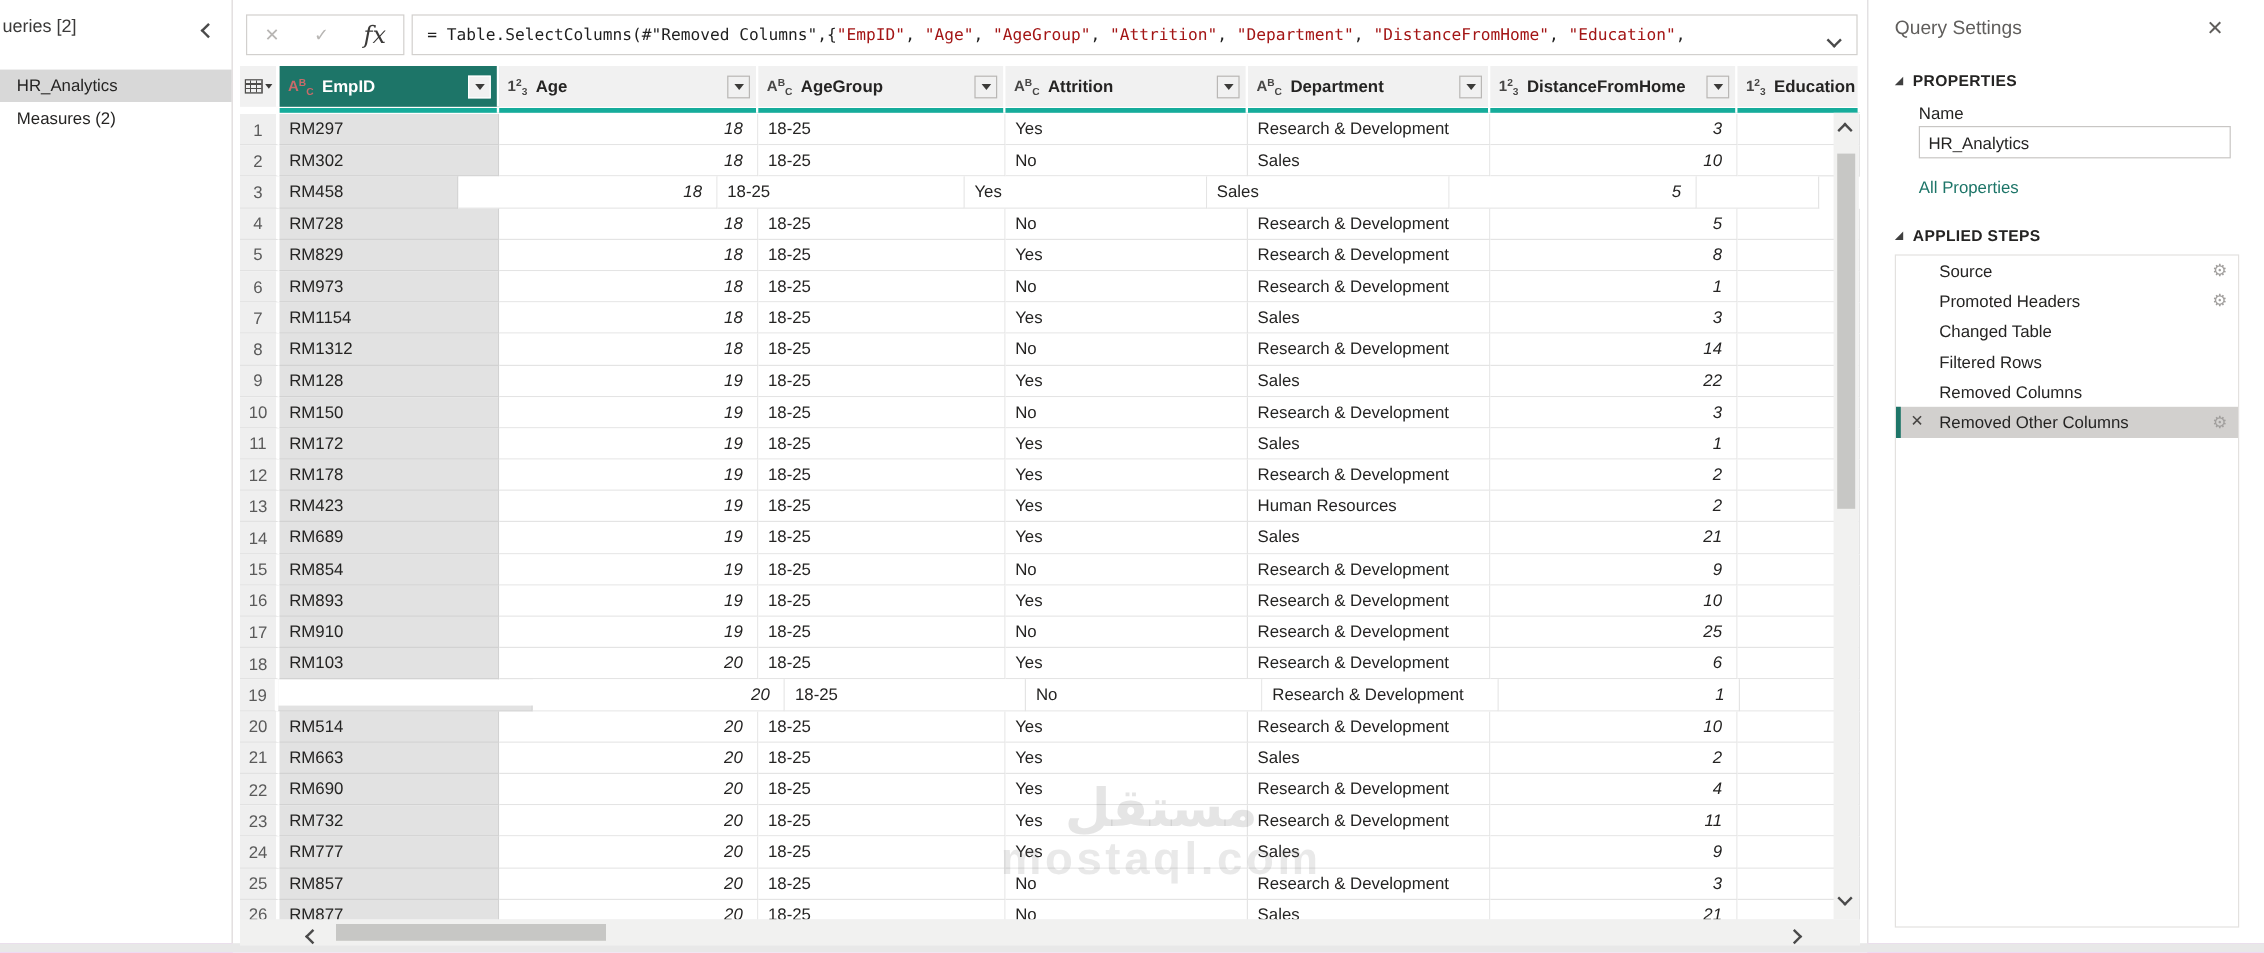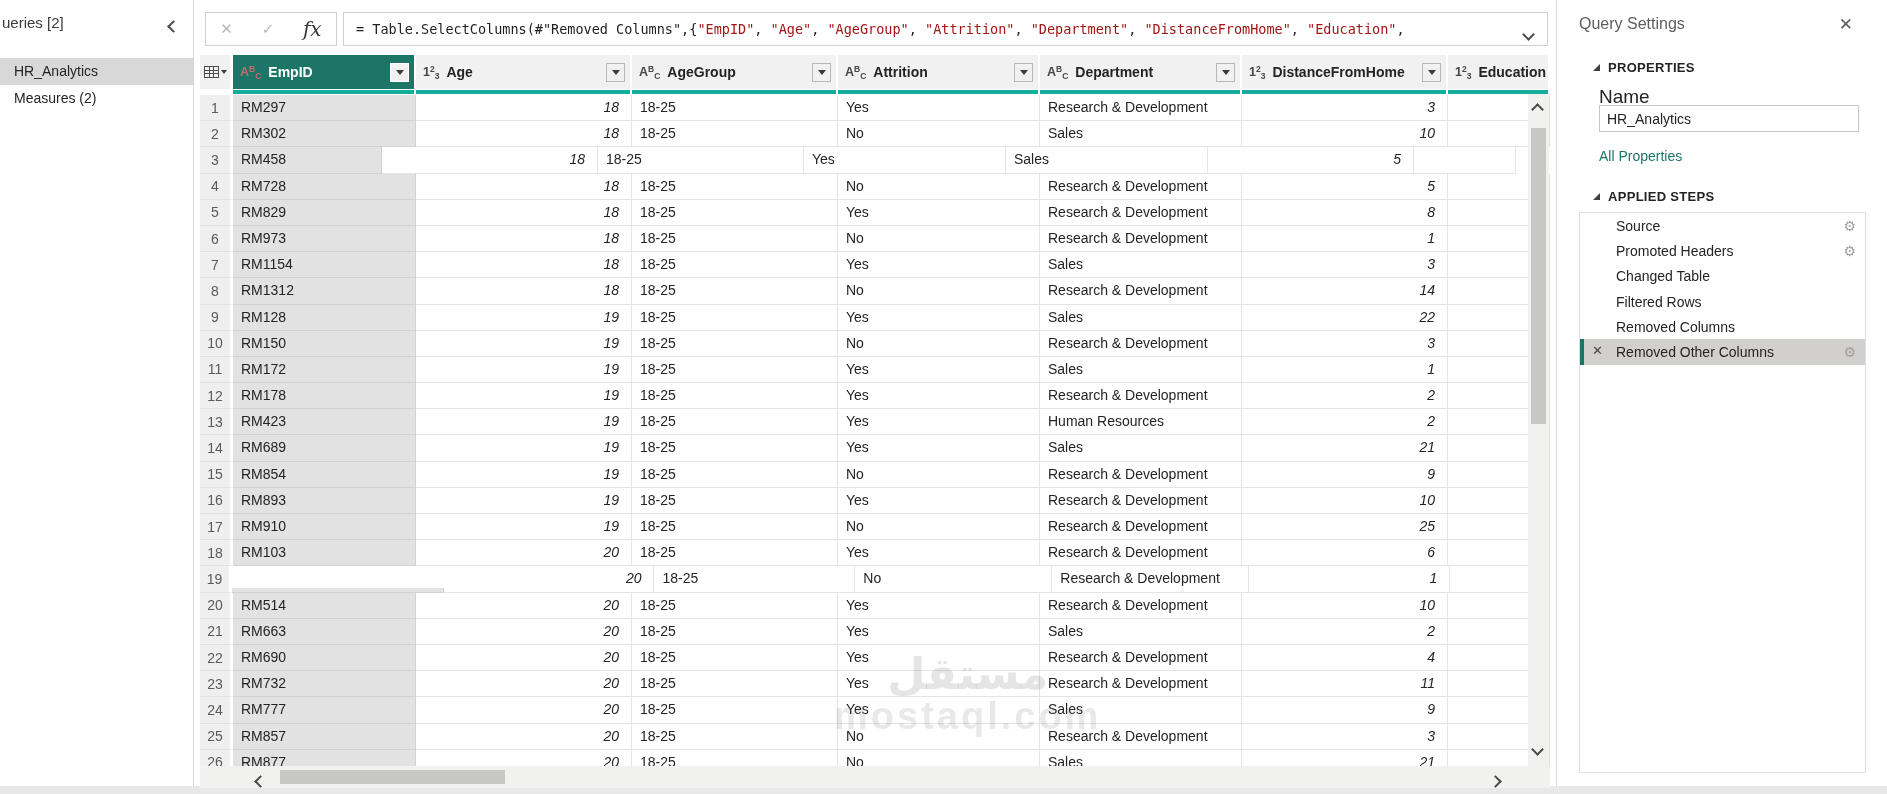--- a/index.html
+++ b/index.html
@@ -102,26 +102,26 @@
   .wm-ar { font-family:"DejaVu Sans",sans-serif; font-size:44px; font-weight:bold;
            color:rgba(110,110,110,0.18); line-height:1; }
   .wm-en { font-size:38px; font-weight:bold; letter-spacing:3px;
            color:rgba(120,120,120,0.16); line-height:1.1; }
 
   
   .settings { position:absolute; left:1556px; top:0; width:331px; height:786px;
               background:#fff; border-left:1px solid #dcdcdc; }
   .qs-title { position:absolute; left:22px; top:15px; font-size:16px; color:#605e5c; }
   .qs-close { position:absolute; right:34px; top:14px; font-size:17px; color:#605e5c; cursor:pointer; }
-  .qs-sec { position:absolute; left:36px; display:flex; align-items:center; gap:8px;
+  .qs-sec { position:absolute; left:22px; display:flex; align-items:center; gap:8px;
             font-size:13px; font-weight:bold; color:#252423; letter-spacing:0.3px; }
   .sec-tri { width:0; height:0; border-top:7px solid transparent;
              border-right:7px solid #404040; cursor:pointer; }
   .qs-sec.props { top:60px; } .qs-sec.steps { top:189px; }
-  .qs-name-label { position:absolute; left:42px; top:86px; font-size:19px; color:#252423; }
+  .qs-name-label { position:absolute; left:42px; top:86px; font-size:14px; color:#252423; }
   .qs-name-input { position:absolute; left:42px; top:105px; width:260px; height:27px;
                    border:1px solid #c8c6c4; font-size:14px; color:#252423; padding:0 7px;
                    font-family:"Liberation Sans","DejaVu Sans",sans-serif; }
   .qs-allprops { position:absolute; left:42px; top:148px; font-size:14px;
                  color:var(--accent,#1d7568); cursor:pointer; }
   .steps-box { position:absolute; left:22px; top:212px; width:287px; height:561px;
                border:1px solid #e3e1df; background:#fff; overflow:hidden; }
   .step { position:relative; height:25.3px; display:flex; align-items:center;
           padding-left:36px; font-size:14px; color:#252423; cursor:pointer; white-space:nowrap; }
   .step.selected { background:#d2d0ce; }

